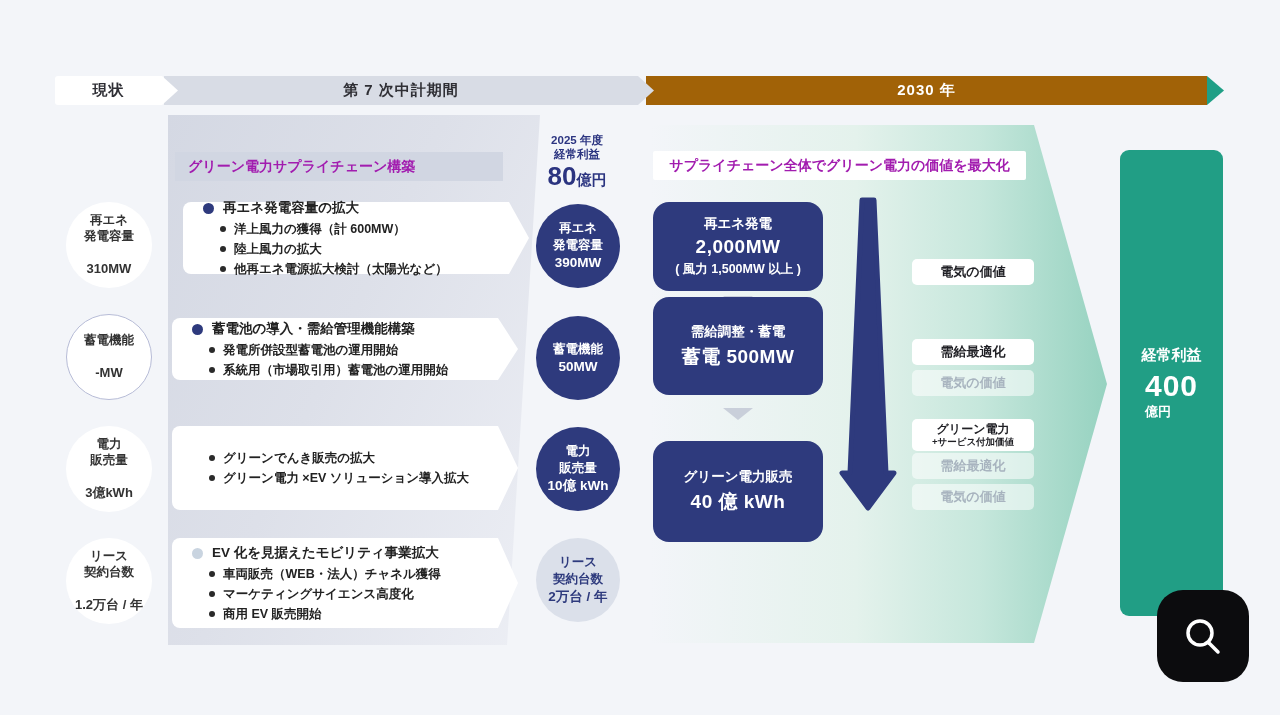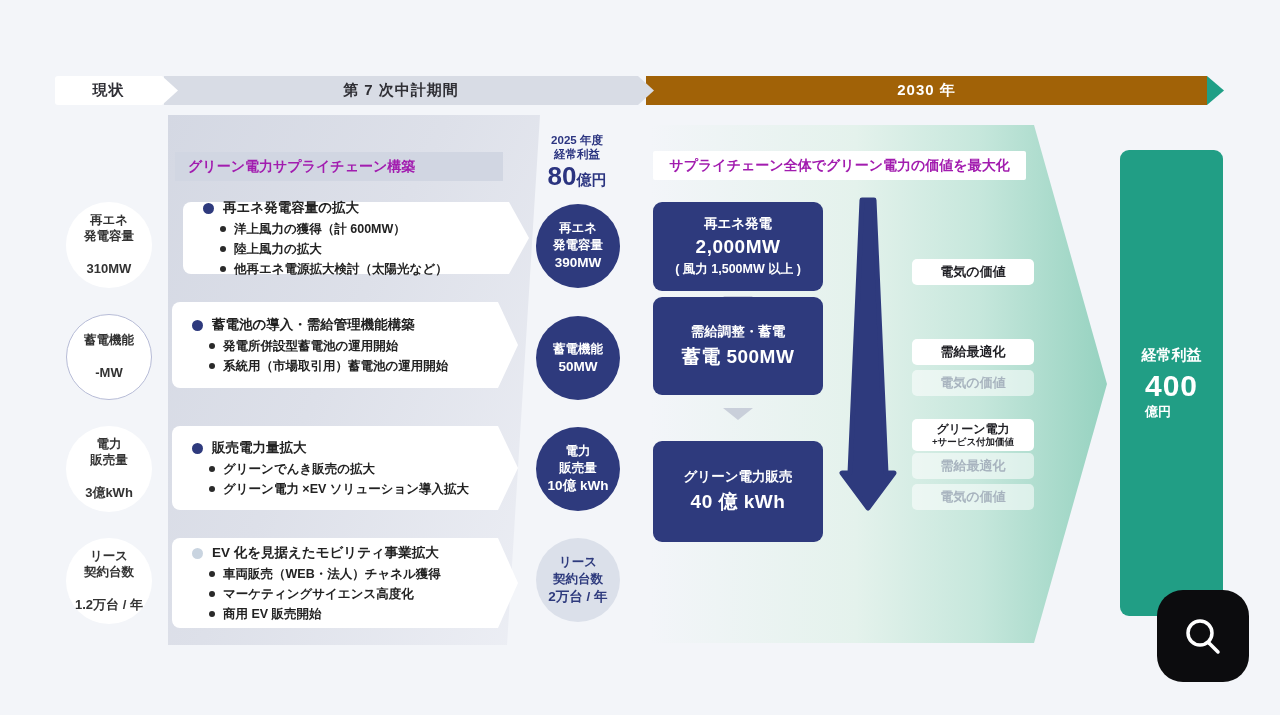--- a/index.html
+++ b/index.html
@@ -38,21 +38,21 @@
   .mcircle .val{font-size:13px;margin-top:17px;}
   .mcircle.bordered{border:1px solid #b7bcd7;box-sizing:border-box;}
   .c-r1{top:202px;}.c-r2{top:314px;}.c-r3{top:426px;}.c-r4{top:538px;}
 
   
   .card{position:absolute;left:172px;width:326px;background:#ffffff;z-index:1;border-radius:8px 0 0 8px;
      display:flex;flex-direction:column;justify-content:center;padding-left:20px;box-sizing:border-box;}
   .card .tip{position:absolute;right:-20px;top:0;width:20px;height:100%;background:#ffffff;
      clip-path:polygon(0 0,100% 50%,0 100%);}
   .card-r1{top:202px;height:72px;margin-left:11px;}
-  .card-r2{top:302px;height:86px;text-align:right;}
+  .card-r2{top:318px;height:62px;text-align:right;}
   .card-r3{top:426px;height:84px;}
   .card-r4{top:538px;height:90px;}
   .card-main{display:flex;align-items:center;gap:9px;font-size:13.5px;font-weight:bold;color:#222222;line-height:22px;}
   .dot-main{width:11px;height:11px;border-radius:50%;background:#2e3a7d;flex:0 0 auto;}
   .dot-main.muted{background:#c9d4e0;}
   .card ul{list-style:none;margin:0;padding:0 0 0 17px;}
   .card li{display:flex;align-items:center;gap:8px;font-size:12.5px;font-weight:600;color:#222222;line-height:20px;}
   .dot-sub{width:6px;height:6px;border-radius:50%;background:#2a2a2a;flex:0 0 auto;}
 
   
@@ -62,21 +62,21 @@
   .profit2025 .unit{font-size:15px;font-weight:bold;}
 
   .ncircle{position:absolute;left:536px;width:84px;height:84px;border-radius:50%;background:#2e3a7d;
      display:flex;flex-direction:column;align-items:center;justify-content:center;z-index:1;
      color:#ffffff;font-size:12.5px;font-weight:bold;line-height:1.3;text-align:center;}
   .ncircle .val{font-size:13.5px;margin-top:1px;}
   .ncircle.muted{background:#dbe0ea;color:#2e3a7d;}
   .n-r1{top:204px;}.n-r2{top:316px;}.n-r3{top:427px;}.n-r4{top:538px;}
 
   
-  .fbox{position:absolute;left:653px;width:170px;background:#2e3a7d;border-radius:9px;z-index:1;
+  .fbox{position:absolute;left:653px;width:170px;background:#2e3a7d;border-radius:16px;z-index:1;
      display:flex;flex-direction:column;align-items:center;justify-content:center;gap:3px;
      color:#ffffff;text-align:center;}
   .fbox .t{font-size:13.5px;font-weight:bold;}
   .fbox .v{font-size:19px;font-weight:bold;letter-spacing:0.5px;}
   .fbox .n{font-size:12.5px;font-weight:bold;}
   .f-b1{top:202px;height:89px;}
   .f-b2{top:297px;height:98px;}
   .f-b3{top:441px;height:101px;}
   .chev{position:absolute;left:723px;width:30px;height:12px;background:#c9cfda;z-index:1;
      clip-path:polygon(0 0,100% 0,50% 100%);}
@@ -184,24 +184,20 @@
         </li>
       <li>
           <span class="dot-sub"></span>
           <span>系統用（市場取引用）蓄電池の運用開始</span>
         </li>
     </ul>
     <span class="tip"></span>
   </div>
 
   <div class="card card-r3">
-    <div class="card-main">
-      <span class="dot-main"></span>
-      <span>販売電力量拡大</span>
-    </div>
     <ul>
       <li>
           <span class="dot-sub"></span>
           <span>グリーンでんき販売の拡大</span>
         </li>
       <li>
           <span class="dot-sub"></span>
           <span>グリーン電力 ×EV ソリューション導入拡大</span>
         </li>
     </ul>

